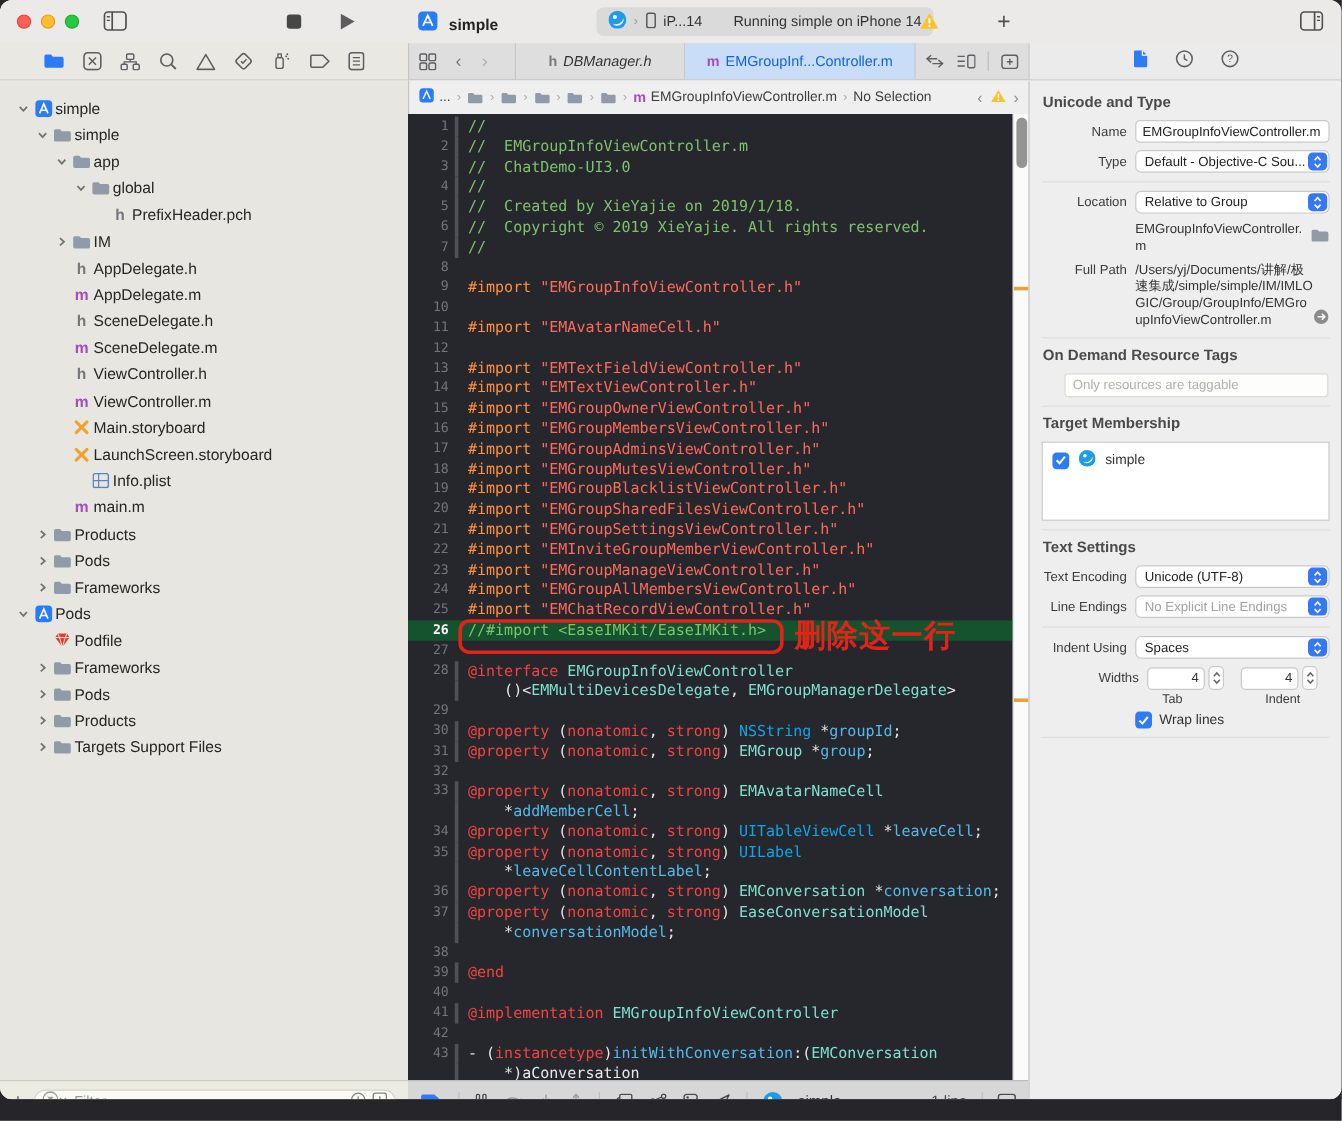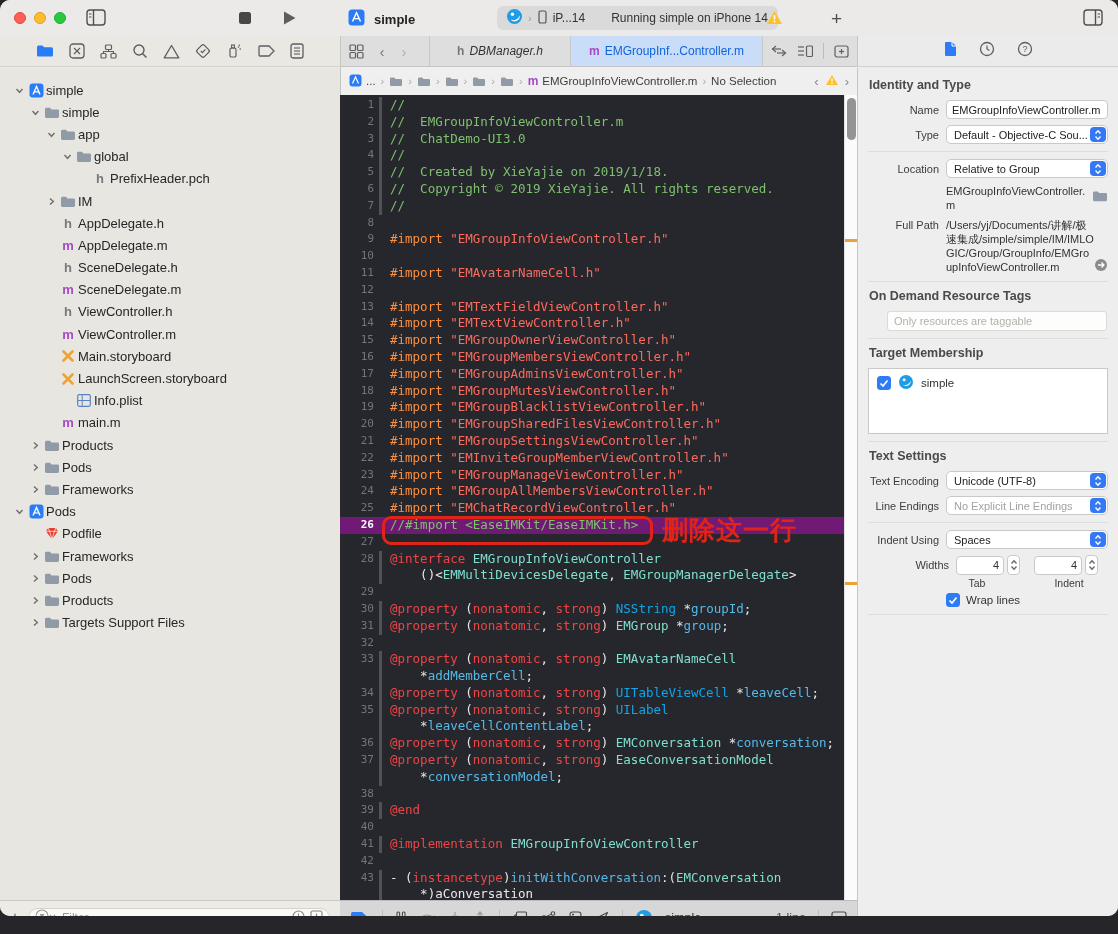--- a/index.html
+++ b/index.html
@@ -55,21 +55,21 @@
                 display:flex;align-items:center;padding:0 6px;gap:5px;color:#9A9A93;font-size:12px;}
 
   
   .codewrap{left:340px;top:95px;width:504px;height:805px;background:#26272C;overflow:hidden;}
   .codeinner{position:relative;padding-top:2px;font-family:"DejaVu Sans Mono",monospace;font-size:12.5px;}
   .crow{position:relative;height:16.8px;line-height:16.8px;white-space:pre;display:flex;}
   .crow .ln{width:36px;flex:none;text-align:right;color:#74747B;font-size:11px;padding-right:2px;}
   .crow .fold{width:14px;flex:none;position:relative;}
   .crow .fold .bar{position:absolute;left:3px;top:0;width:3px;height:100%;background:#505158;}
   .crow .ct{flex:1;}
-  .crow.sel{background:#701a75;}
+  .crow.sel{background:#14532d;}
   .crow.sel .ln{color:#fff;font-weight:bold;}
   .tk-cm{color:#7EC16E;} .tk-pre{color:#FD8F3F;} .tk-str{color:#FC6A5D;} .tk-kw{color:#ef4444;}
   .tk-cls{color:#7EE0CF;} .tk-ocl{color:#0ea5e9;} .tk-prop{color:#55B9EA;} .tk-pl{color:#E8E8EA;}
   .scrolllane{left:844px;top:95px;width:13px;height:805px;background:#FBFBFB;border-left:1px solid #E3E2E2;}
   .thumb{position:absolute;left:2px;top:3px;width:9px;height:42px;border-radius:5px;background:#949494;}
   .wtick{position:absolute;left:0;width:13px;height:3px;background:#E8A23B;}
   .annot-box{position:absolute;left:42px;width:271px;height:29px;border:3px solid #E02419;border-radius:9px;}
   .annot-text{position:absolute;left:322px;width:190px;font-size:26px;font-weight:bold;color:#E02419;
               line-height:30px;letter-spacing:1px;font-family:"DejaVu Sans",sans-serif;}
 
@@ -801,21 +801,21 @@
       <span class="dic">
         <svg width="16" height="14">
             <rect x="1" y="1" width="14" height="12" rx="2" fill="none" stroke="#4a4a4a" stroke-width="1.2"></rect>
             <rect x="2.5" y="9" width="11" height="2.5" fill="#4a4a4a"></rect>
           </svg>
       </span>
     </span>
   </div>
 
   <div class="abs panel">
-    <div class="ph">Identity and Type</div>
+    <div class="ph">Unicode and Type</div>
 
     <div class="prow">
       <span class="plabel">Name</span>
       <span class="pfield">EMGroupInfoViewController.m</span>
     </div>
     <div class="prow">
       <span class="plabel">Type</span>
       <span class="popup">
         <span>Default - Objective-C Sou...</span>
         <span class="step">

